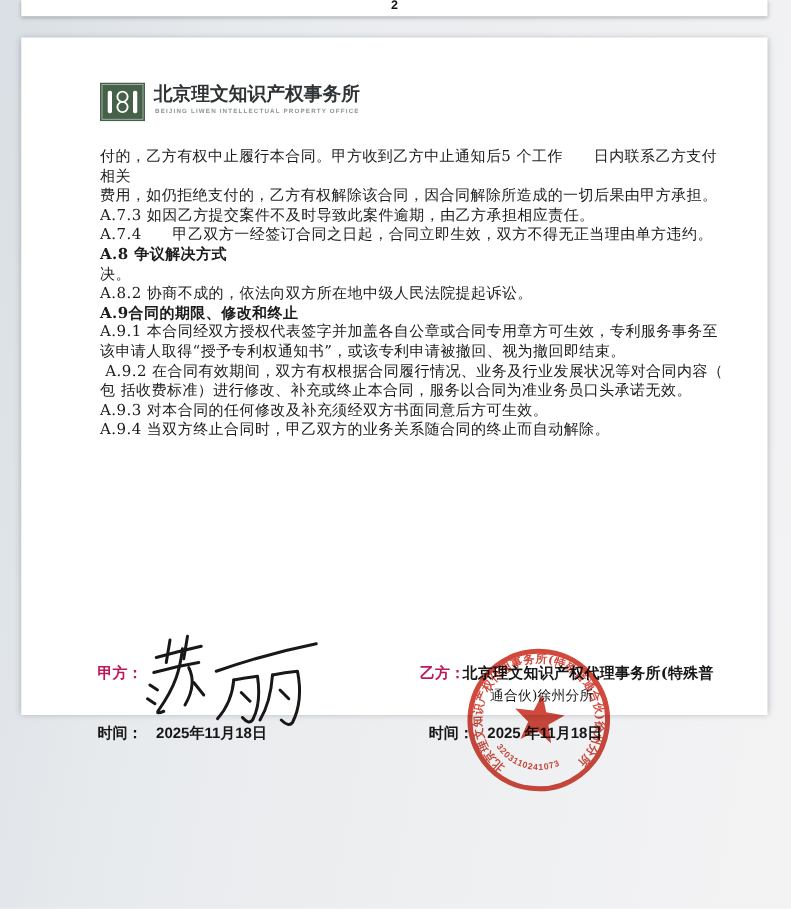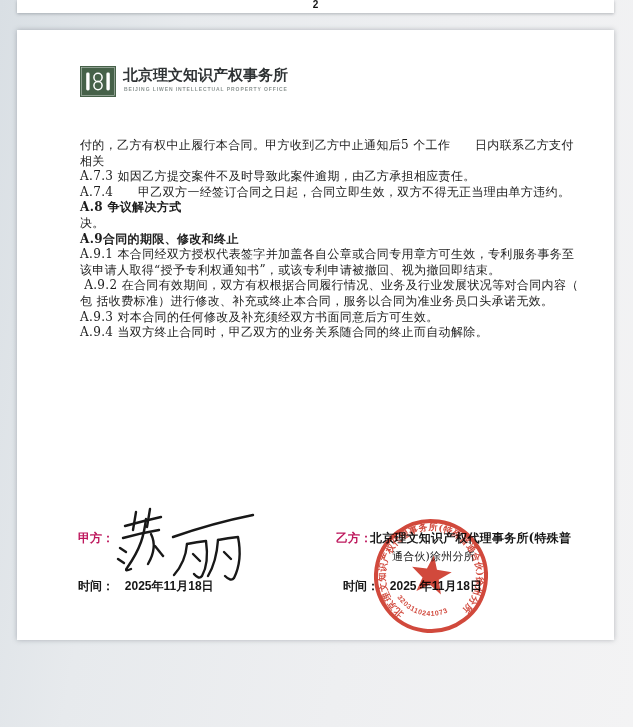--- a/index.html
+++ b/index.html
@@ -12,38 +12,38 @@
   .page-prev{
     position:absolute;left:17px;top:0;width:597px;height:13px;
     background:#fff;box-shadow:0 1px 3px rgba(60,70,80,.35);
   }
   .page-num{
     position:absolute;left:0;right:0;top:-1px;text-align:center;
     font-size:10px;font-weight:700;color:#111;
     font-family:"Liberation Sans",sans-serif;
   }
   .page-cur{
-    position:absolute;left:17px;top:30px;width:597px;height:610px;
+    position:absolute;left:17px;top:30px;width:597px;height:542px;
     background:#fff;box-shadow:0 0 5px rgba(60,70,80,.35);
   }
   
   .letterhead{position:absolute;left:63px;top:35px;height:40px;}
   .logo{position:absolute;left:0;top:1px;width:36px;height:31px;}
   .org-cn{
     position:absolute;left:43px;top:1px;width:230px;
     font-size:15px;font-weight:700;color:#2f3335;letter-spacing:0px;white-space:nowrap;
   }
   .org-en{
     position:absolute;left:44px;top:21px;width:230px;
     font-size:5px;font-weight:600;letter-spacing:0.92px;color:#8b9492;white-space:nowrap;
     font-family:"Liberation Sans",sans-serif;
   }
   
   .body-text{
-    position:absolute;left:63px;top:108px;width:500px;
+    position:absolute;left:63px;top:88px;width:500px;
     font-size:12px;line-height:15.6px;letter-spacing:0.35px;color:#1c1c1c;
   }
   .body-text .line{white-space:pre-wrap;}
   .body-text .bold{font-weight:700;}
   
   .sig-label{
     position:absolute;font-size:12px;font-weight:700;color:#be185d;white-space:nowrap;
   }
   .party-a-label{left:61px;top:500px;}
   .party-a-sign{position:absolute;left:96px;top:474px;width:148px;height:78px;}
@@ -87,24 +87,26 @@
       <rect x="26.4" y="6.5" width="3.4" height="18" rx="1.4" fill="#ffffff"></rect>
       <circle cx="18" cy="11.4" r="4.1" fill="none" stroke="#ffffff" stroke-width="1.5"></circle>
       <circle cx="18" cy="19.6" r="4.1" fill="none" stroke="#ffffff" stroke-width="1.5"></circle>
     </svg>
     <div class="org-cn">北京理文知识产权事务所</div>
     <div class="org-en">BEIJING LIWEN INTELLECTUAL PROPERTY OFFICE</div>
   </div>
 
   <div class="body-text">
       <div class="line">付的，乙方有权中止履行本合同。甲方收到乙方中止通知后5 个工作　　日内联系乙方支付相关</div>
+      <div class="line">费用，如仍拒绝支付的，乙方有权解除该合同，因合同解除所造成的一切后果由甲方承担。</div>
       <div class="line">A.7.3 如因乙方提交案件不及时导致此案件逾期，由乙方承担相应责任。</div>
       <div class="line">A.7.4　　甲乙双方一经签订合同之日起，合同立即生效，双方不得无正当理由单方违约。</div>
       <div class="line bold">A.8 争议解决方式</div>
       <div class="line">决。</div>
+      <div class="line">A.8.2 协商不成的，依法向双方所在地中级人民法院提起诉讼。</div>
       <div class="line bold">A.9合同的期限、修改和终止</div>
       <div class="line">A.9.1 本合同经双方授权代表签字并加盖各自公章或合同专用章方可生效，专利服务事务至</div>
       <div class="line">该申请人取得“授予专利权通知书”，或该专利申请被撤回、视为撤回即结束。</div>
       <div class="line"> A.9.2 在合同有效期间，双方有权根据合同履行情况、业务及行业发展状况等对合同内容（</div>
       <div class="line">包 括收费标准）进行修改、补充或终止本合同，服务以合同为准业务员口头承诺无效。</div>
       <div class="line">A.9.3 对本合同的任何修改及补充须经双方书面同意后方可生效。</div>
       <div class="line">A.9.4 当双方终止合同时，甲乙双方的业务关系随合同的终止而自动解除。</div>
     </div>
 
   <div class="sig-label party-a-label">甲方：</div>

